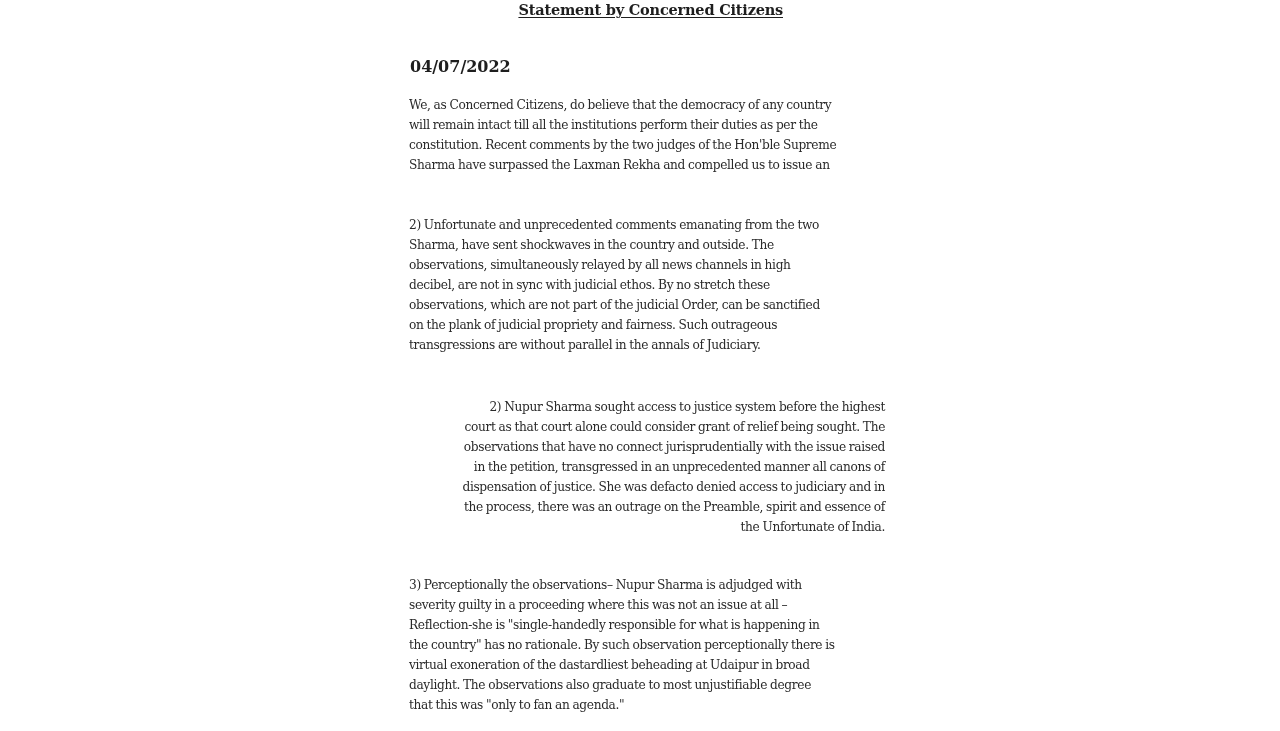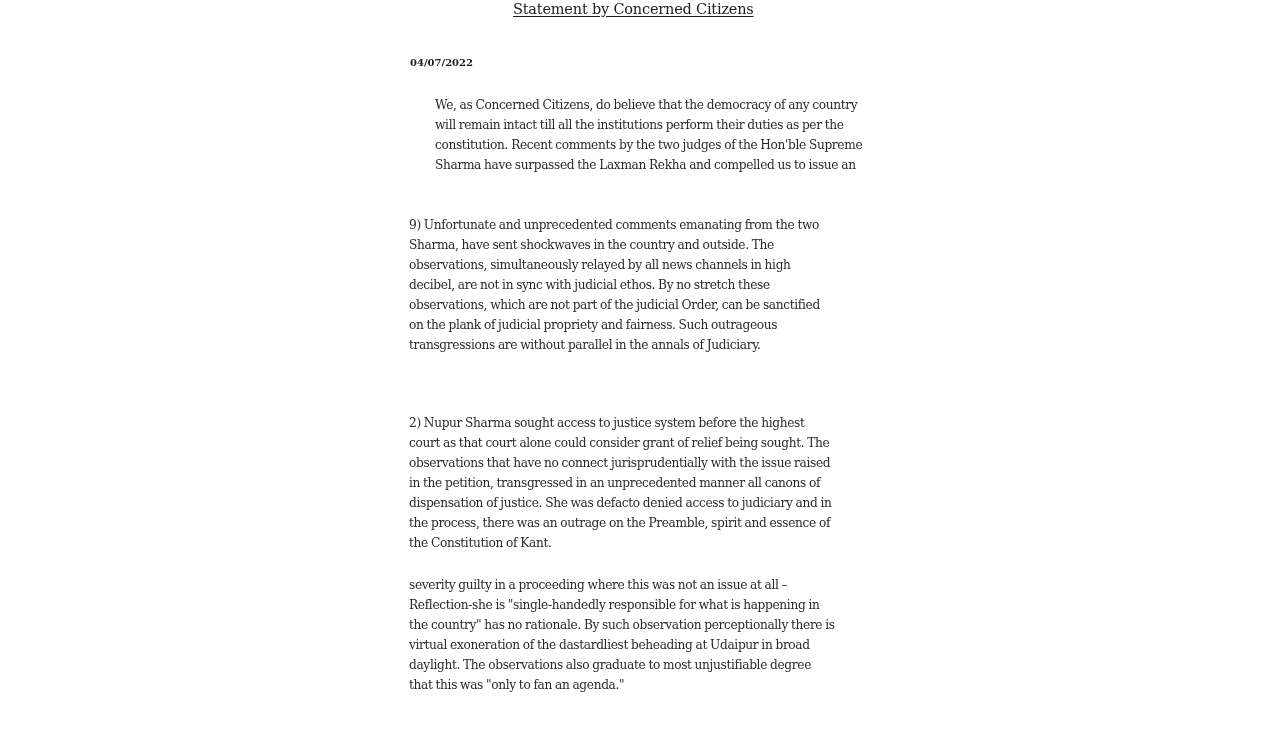--- a/index.html
+++ b/index.html
@@ -19,90 +19,91 @@
       position: absolute;
       left: 409px;
       top: 0;
       width: 480px;
     }
     .title {
       position: absolute;
       left: 104px;
       top: 1px;
       width: 270px;
-      text-align: left;
-      font-weight: normal;
+      text-align: right;
+      font-weight: bold;
       font-size: 14.5px;
       text-decoration: underline;
       text-underline-offset: 2px;
       letter-spacing: -0.2px;
       white-space: nowrap;
       color: #1e1e1e;
     }
     .date {
       position: absolute;
       left: 1px;
       top: 57px;
       font-weight: bold;
-      font-size: 10px;
+      font-size: 16px;
       color: #1e1e1e;
     }
     .para {
       position: absolute;
       left: 0;
       width: 476px;
       font-size: 12.2px;
       line-height: 20px;
       letter-spacing: -0.35px;
       word-spacing: -0.5px;
     }
     .para .line {
       display: block;
       white-space: nowrap;
     }
-    #p0 { top: 95px; margin-left: 26px; }
+    #p0 { top: 95px; }
     #p1 { top: 215px; }
-    #p2 { top: 413px; }
+    #p2 { top: 397px; text-align: right; }
     #p3 { top: 575px; }
   </style>
 </head>
 <body>
 
 <div class="doc">
   <div class="title">Statement by Concerned Citizens</div>
   <div class="date">04/07/2022</div>
 
   <div class="para" id="p0">
     <span class="line">We, as Concerned Citizens, do believe that the democracy of any country</span>
     <span class="line">will remain intact till all the institutions perform their duties as per the</span>
     <span class="line">constitution. Recent comments by the two judges of the Hon'ble Supreme</span>
     <span class="line">Sharma have surpassed the Laxman Rekha and compelled us to issue an</span>
   </div>
 
   <div class="para" id="p1">
-    <span class="line">9) Unfortunate and unprecedented comments emanating from the two</span>
+    <span class="line">2) Unfortunate and unprecedented comments emanating from the two</span>
     <span class="line">Sharma, have sent shockwaves in the country and outside. The</span>
     <span class="line">observations, simultaneously relayed by all news channels in high</span>
     <span class="line">decibel, are not in sync with judicial ethos. By no stretch these</span>
     <span class="line">observations, which are not part of the judicial Order, can be sanctified</span>
     <span class="line">on the plank of judicial propriety and fairness. Such outrageous</span>
     <span class="line">transgressions are without parallel in the annals of Judiciary.</span>
   </div>
 
   <div class="para" id="p2">
     <span class="line">2) Nupur Sharma sought access to justice system before the highest</span>
     <span class="line">court as that court alone could consider grant of relief being sought.  The</span>
     <span class="line">observations that have no connect jurisprudentially with the issue raised</span>
     <span class="line">in the petition, transgressed in an unprecedented manner all canons of</span>
     <span class="line">dispensation of justice.  She was defacto denied access to judiciary and in</span>
     <span class="line">the process, there was an outrage on the Preamble, spirit and essence of</span>
-    <span class="line">the Constitution of Kant.</span>
+    <span class="line">the Unfortunate of India.</span>
   </div>
 
   <div class="para" id="p3">
+    <span class="line">3) Perceptionally the observations– Nupur Sharma is adjudged with</span>
     <span class="line">severity guilty in a proceeding where this was not an issue at all –</span>
     <span class="line">Reflection-she is "single-handedly responsible for what is happening in</span>
     <span class="line">the country" has no rationale. By such observation perceptionally there is</span>
     <span class="line">virtual exoneration of the dastardliest beheading at Udaipur in broad</span>
     <span class="line">daylight. The observations also graduate to most unjustifiable degree</span>
     <span class="line">that this was "only to fan an agenda."</span>
   </div>
 </div>
 
 </body></html>

